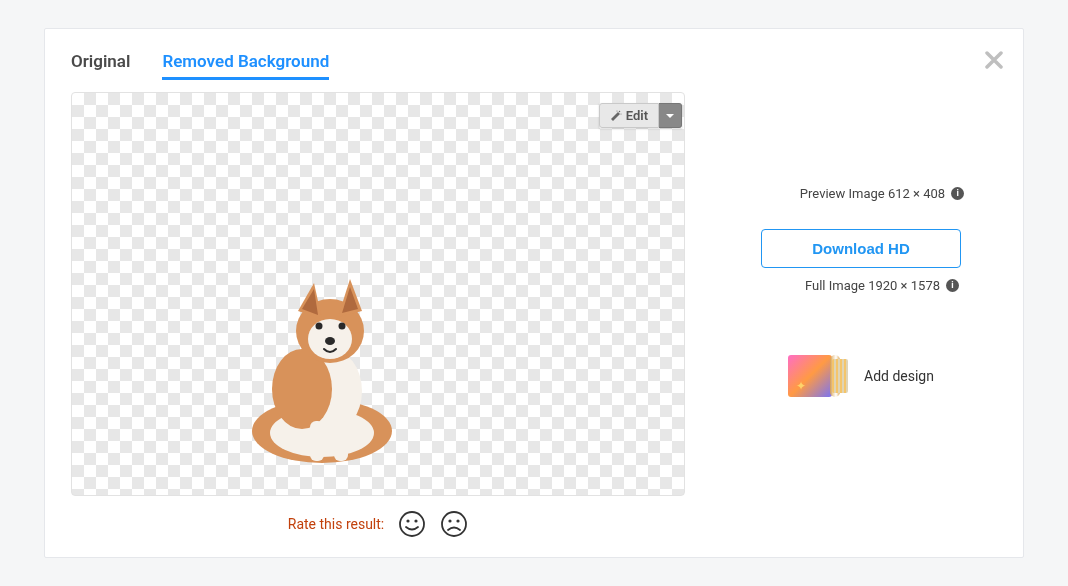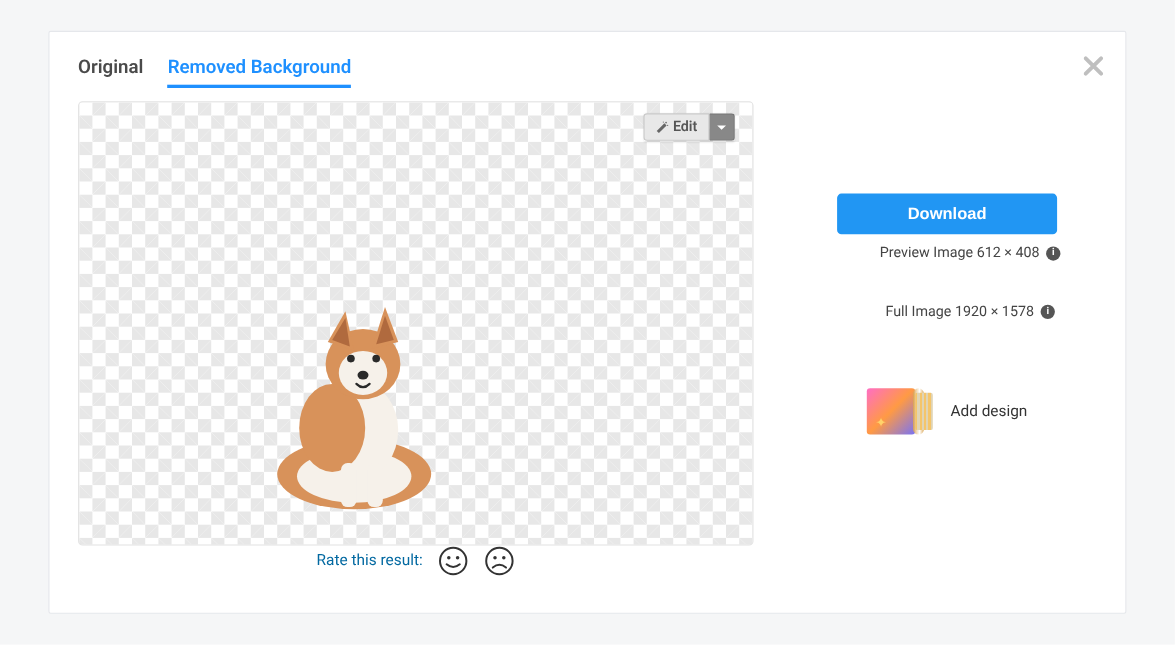--- a/index.html
+++ b/index.html
@@ -23,21 +23,21 @@
     position: absolute;
     top: 20px;
     right: 20px;
     cursor: pointer;
     color: #bfbfbf;
     font-size: 24px;
     line-height: 1;
   }
   .tabs {
     display: flex;
-    gap: 22px;
+    gap: 32px;
     margin-bottom: 12px;
   }
   .tab {
     font-size: 17px;
     font-weight: 600;
     color: #4a4a4a;
     cursor: pointer;
     padding-bottom: 6px;
   }
   .tab.active {
@@ -63,21 +63,21 @@
       linear-gradient(45deg, #e7e7e7 25%, transparent 25%),
       linear-gradient(-45deg, #e7e7e7 25%, transparent 25%),
       linear-gradient(45deg, transparent 75%, #e7e7e7 75%),
       linear-gradient(-45deg, transparent 75%, #e7e7e7 75%);
     background-size: 24px 24px;
     background-position: 0 0, 0 12px, 12px -12px, -12px 0px;
   }
   .edit-group {
     position: absolute;
     top: 10px;
-    right: 16px;
+    right: 2px;
     display: flex;
     box-shadow: 0 1px 2px rgba(0,0,0,0.15);
   }
   .edit-btn {
     background: #e8e8e8;
     border: 1px solid #c9c9c9;
     color: #555;
     font-size: 13px;
     font-weight: 600;
     padding: 4px 10px;
@@ -104,22 +104,23 @@
     left: 150px;
     bottom: 24px;
     width: 200px;
     height: 200px;
   }
   .rate-row {
     display: flex;
     align-items: center;
     justify-content: center;
     gap: 14px;
+    margin-top: 14px;
     font-size: 14px;
-    color: #0369a1;
+    color: #c2410c;
   }
   .face-btn {
     cursor: pointer;
     display: inline-flex;
   }
   .side-panel {
     flex: 1;
     padding-top: 84px;
     display: flex;
     flex-direction: column;
@@ -295,26 +296,26 @@
             <circle cx="14" cy="14" r="12" stroke="#333" stroke-width="1.8" fill="none"></circle>
             <circle cx="10" cy="11" r="1.6" fill="#333"></circle>
             <circle cx="18" cy="11" r="1.6" fill="#333"></circle>
             <path d="M8 20 Q14 15 20 20" stroke="#333" stroke-width="1.8" fill="none" stroke-linecap="round"></path>
           </svg>
         </span>
       </div>
     </div>
 
     <div class="side-panel">
-      <button class="btn-primary">Download</button>
       <div class="subtext">
         <span>Preview Image 612 × 408</span>
         <span class="info-icon">i</span>
       </div>
 
+      <button class="btn-outline">Download HD</button>
       <div class="subtext">
         <span>Full Image 1920 × 1578</span>
         <span class="info-icon">i</span>
       </div>
 
       <div class="add-design">
         <div class="design-thumb">
           <div class="design-grad"></div>
           <div class="design-swatch2"></div>
           <div class="design-swatch"></div>

